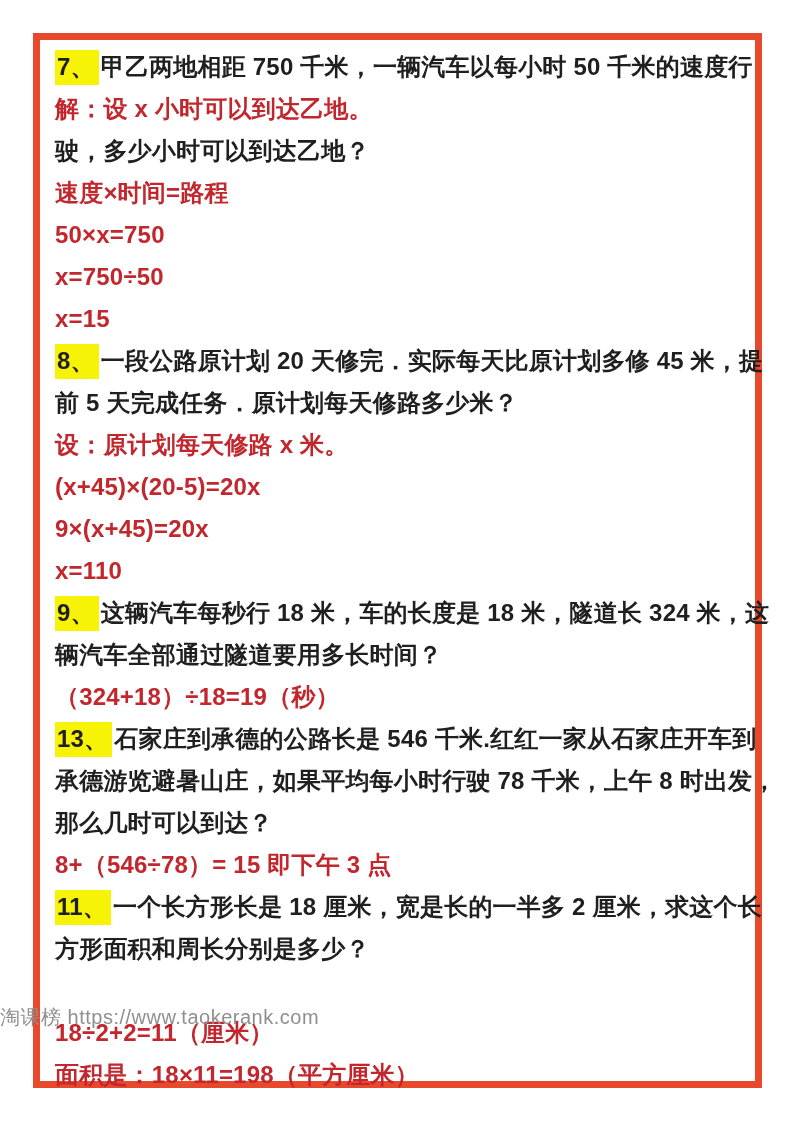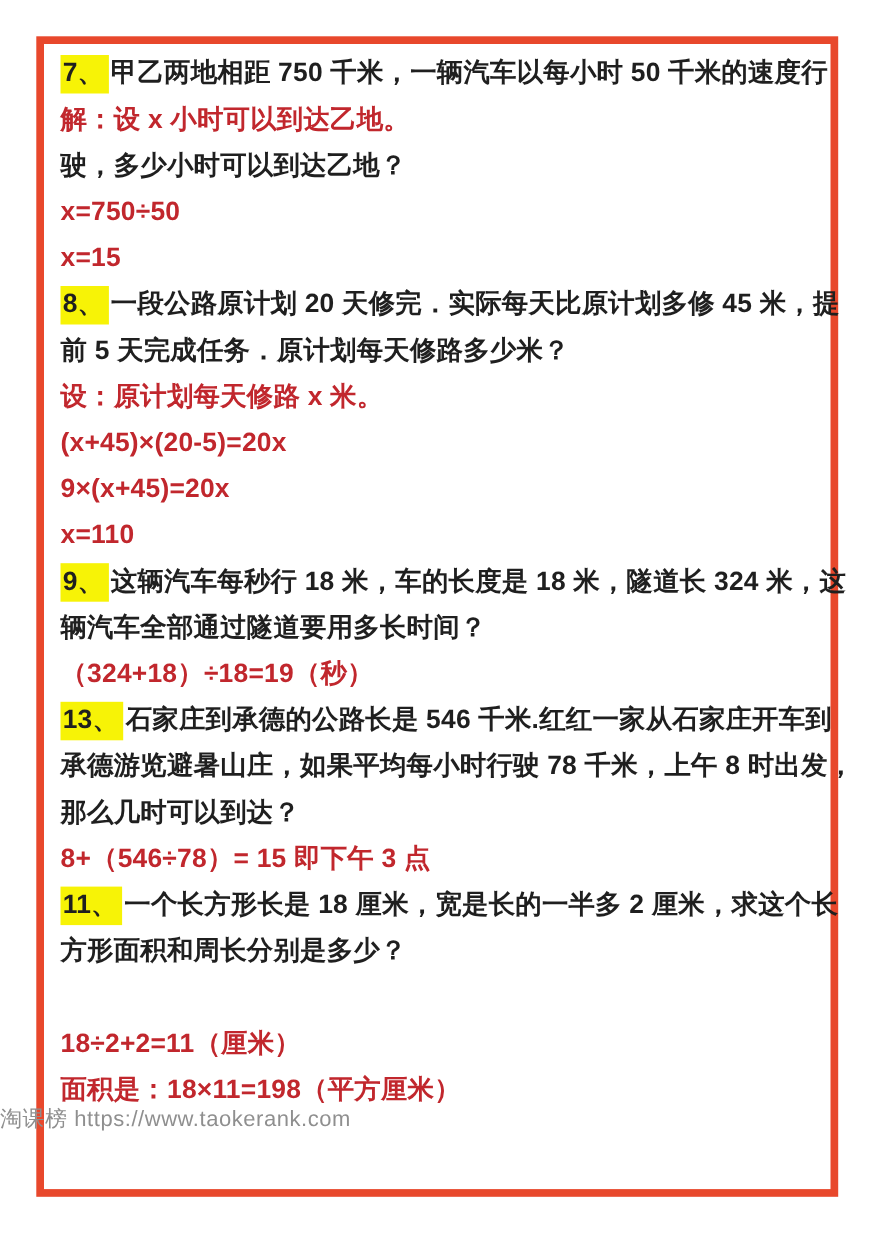--- a/index.html
+++ b/index.html
@@ -61,20 +61,22 @@
 </style>
 </head>
 <body>
 
 <div class="page">
   <div class="frame"></div>
   <div class="content">
       <div class="line q"><span class="num">7、</span><span>甲乙两地相距 750 千米，一辆汽车以每小时 50 千米的速度行</span></div>
       <div class="line s">解：设 x 小时可以到达乙地。</div>
       <div class="line q"><span>驶，多少小时可以到达乙地？</span></div>
+      <div class="line s">速度×时间=路程</div>
+      <div class="line s">50×x=750</div>
       <div class="line s">x=750÷50</div>
       <div class="line s">x=15</div>
       <div class="line q"><span class="num">8、</span><span>一段公路原计划 20 天修完．实际每天比原计划多修 45 米，提</span></div>
       <div class="line q"><span>前 5 天完成任务．原计划每天修路多少米？</span></div>
       <div class="line s">设：原计划每天修路 x 米。</div>
       <div class="line s">(x+45)×(20-5)=20x</div>
       <div class="line s">9×(x+45)=20x</div>
       <div class="line s">x=110</div>
       <div class="line q"><span class="num">9、</span><span>这辆汽车每秒行 18 米，车的长度是 18 米，隧道长 324 米，这</span></div>
       <div class="line q"><span>辆汽车全部通过隧道要用多长时间？</span></div>

